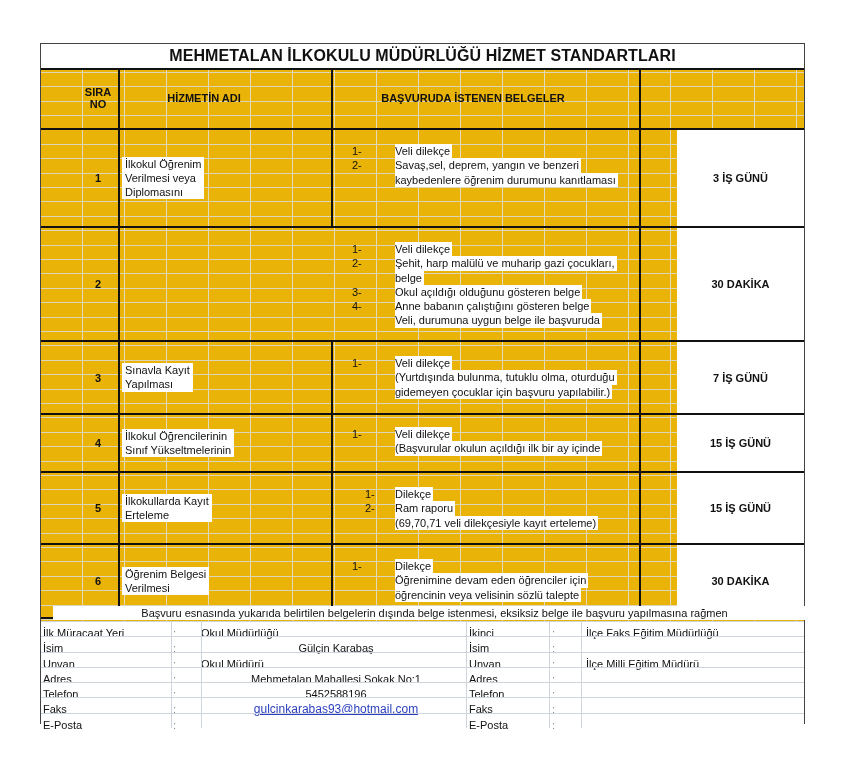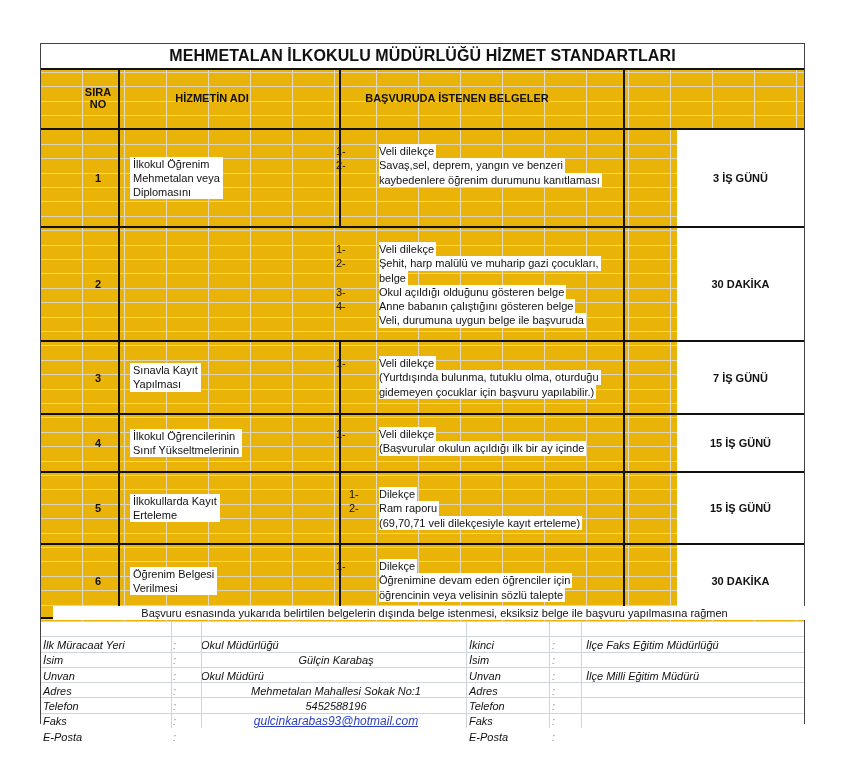--- a/index.html
+++ b/index.html
@@ -14,37 +14,37 @@
       repeating-linear-gradient(to right, transparent 0, transparent 41px, #e3e6ec 41px, #e3e6ec 42px);
     opacity:.8; }
   .title { position:absolute; left:0; top:0; width:763px; height:24px;
            display:flex; align-items:center; justify-content:center;
            font-weight:bold; font-size:16px; letter-spacing:.1px;
            border-bottom:2px solid #111; background:#fff; }
   .tbl { position:absolute; left:0; top:24px; width:763px; }
   .row { position:absolute; left:0; width:763px; border-bottom:2px solid #111; }
   .cell { position:absolute; top:0; bottom:0; border-right:2px solid #111; box-sizing:border-box; }
   .c-no { left:0; width:42px;margin-left:37px; }
-  .c-name { left:44px; width:256px; }
-  .c-docs { left:250px; width:334px; }
+  .c-name { left:36px; width:256px; }
+  .c-docs { left:266px; width:334px; }
   .c-time { left:636px; width:127px; border-right:none; }
   .hdr { font-weight:bold; font-size:11px; display:flex; align-items:center; justify-content:center; text-align:center; line-height:12px; }
   .no { font-weight:bold; font-size:11px; display:flex; align-items:center; justify-content:center; }
   .time { font-weight:bold; font-size:11px; display:flex; align-items:center; justify-content:center; }
   .name-text { position:absolute; left:45px; font-size:11px; line-height:14.3px; background:#fff; padding:0 3px; }
   .docs-wrap { position:absolute; left:0; right:0; font-size:11px; line-height:14.3px; }
   .doc-line { position:relative; height:14.3px; white-space:nowrap; }
   .doc-num { position:absolute; left:45px; }
   .doc-num.indent { left:58px; }
   .doc-txt { position:absolute; left:88px; background:#fff; padding-right:2px; }
   .footer-note { position:absolute; left:12px; top:562px; width:763px; height:14px; font-size:11px;
                  text-align:center; line-height:14px; background:#fff; }
   .contact { position:absolute; left:0; top:577px; width:763px; }
   .crow { position:relative; height:14.3px; font-size:11px; line-height:14.3px; border-top:1px solid #cfd5dd; }
-  .crow span { position:absolute; top:16px; white-space:nowrap;font-style:italic; }
+  .crow span { position:absolute; top:4px; white-space:nowrap; }
   .lab-l { left:2px; }
   .col-l { left:132px; color:#888; }
   .val-l { left:160px; }
   .val-l.center { left:160px; width:270px; text-align:center; }
   .lab-r { left:428px; }
   .col-r { left:511px; color:#888; }
   .val-r { left:545px; }
   .email { font-size:12px; color:#2b3fbf; text-decoration:underline; }
   .vline { position:absolute; top:0; bottom:0; width:1px; background:#cfd5dd; }
 </style>
@@ -67,21 +67,21 @@
       </div>
       <div class="cell c-name hdr">HİZMETİN ADI</div>
       <div class="cell c-docs hdr">BAŞVURUDA İSTENEN BELGELER</div>
     </div>
     <div id="rows-container">
         <div class="row" style="top: 62px; height: 96px;">
           <div class="cell c-no no">1</div>
           <div class="cell c-name">
             <div class="name-text" style="top: 26.55px;">
               <div>İlkokul Öğrenim</div>
-              <div>Mehmetalan veya</div>
+              <div>Verilmesi veya</div>
               <div>Diplomasını</div>
             </div>
           </div>
           <div class="cell c-docs">
             <div class="docs-wrap" style="top: 14px;">
               <div class="doc-line">
                 <span class="doc-num">1-</span>
                 <span class="doc-txt">Veli dilekçe</span>
               </div>
               <div class="doc-line">

